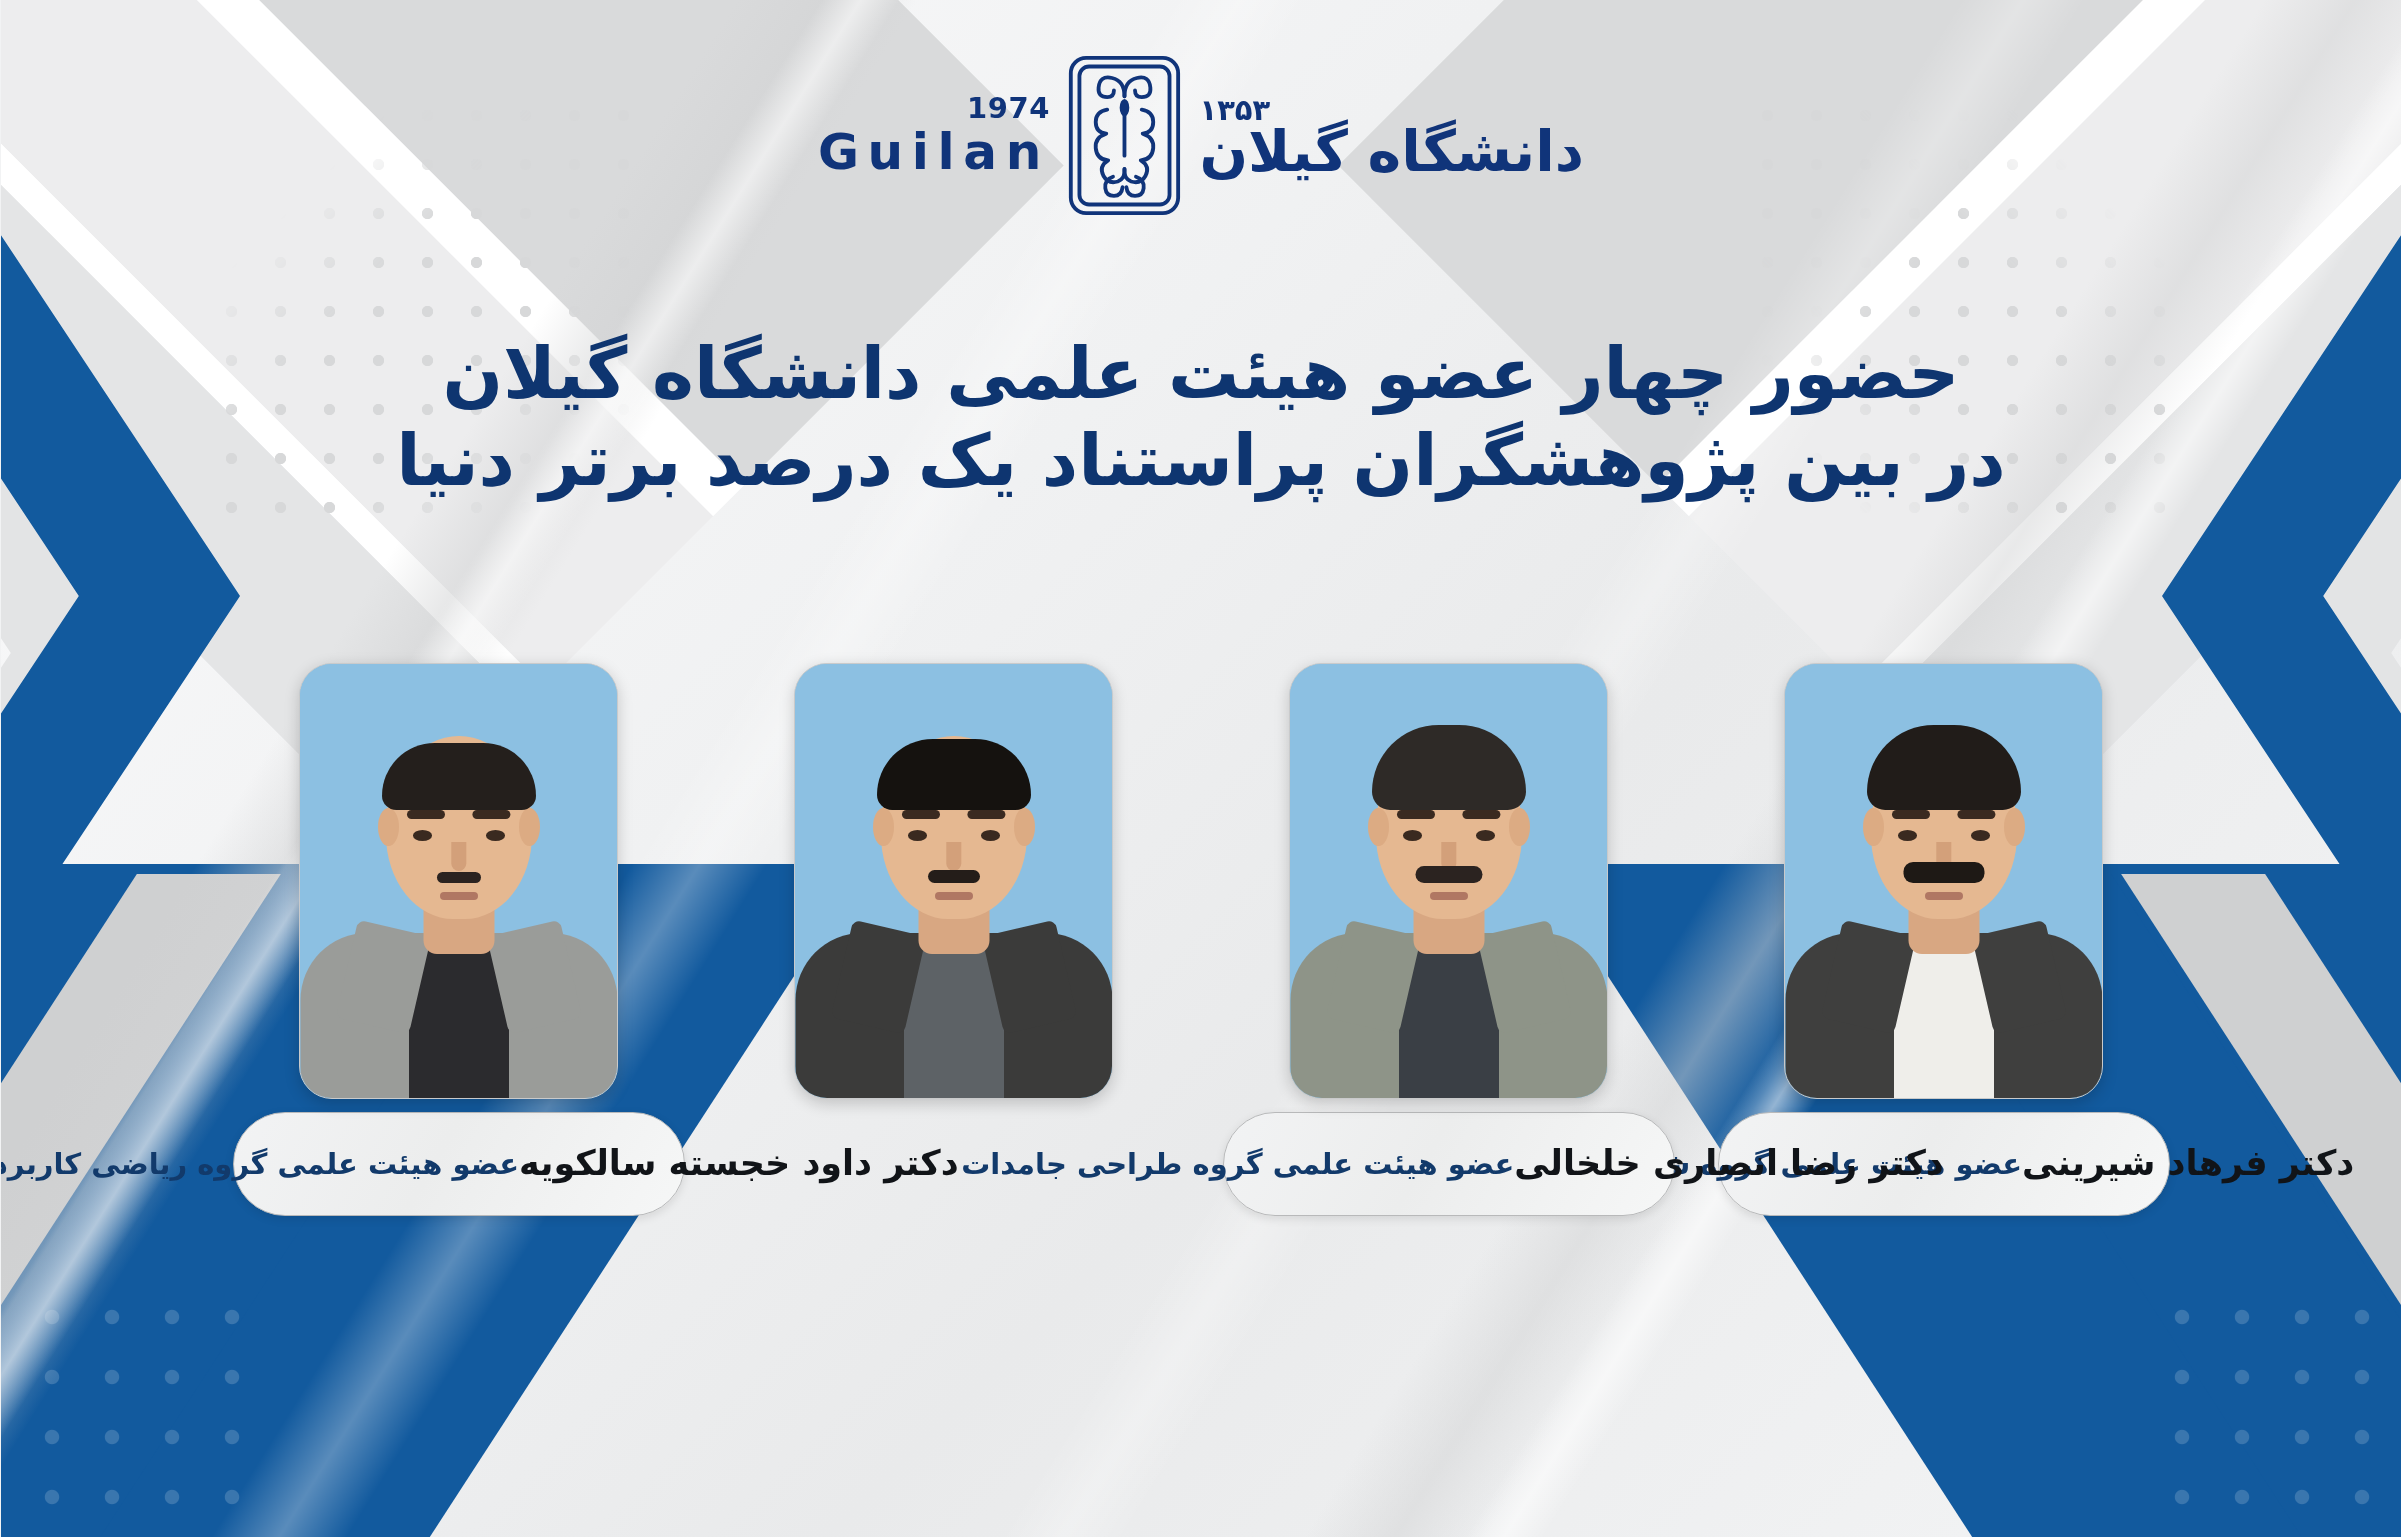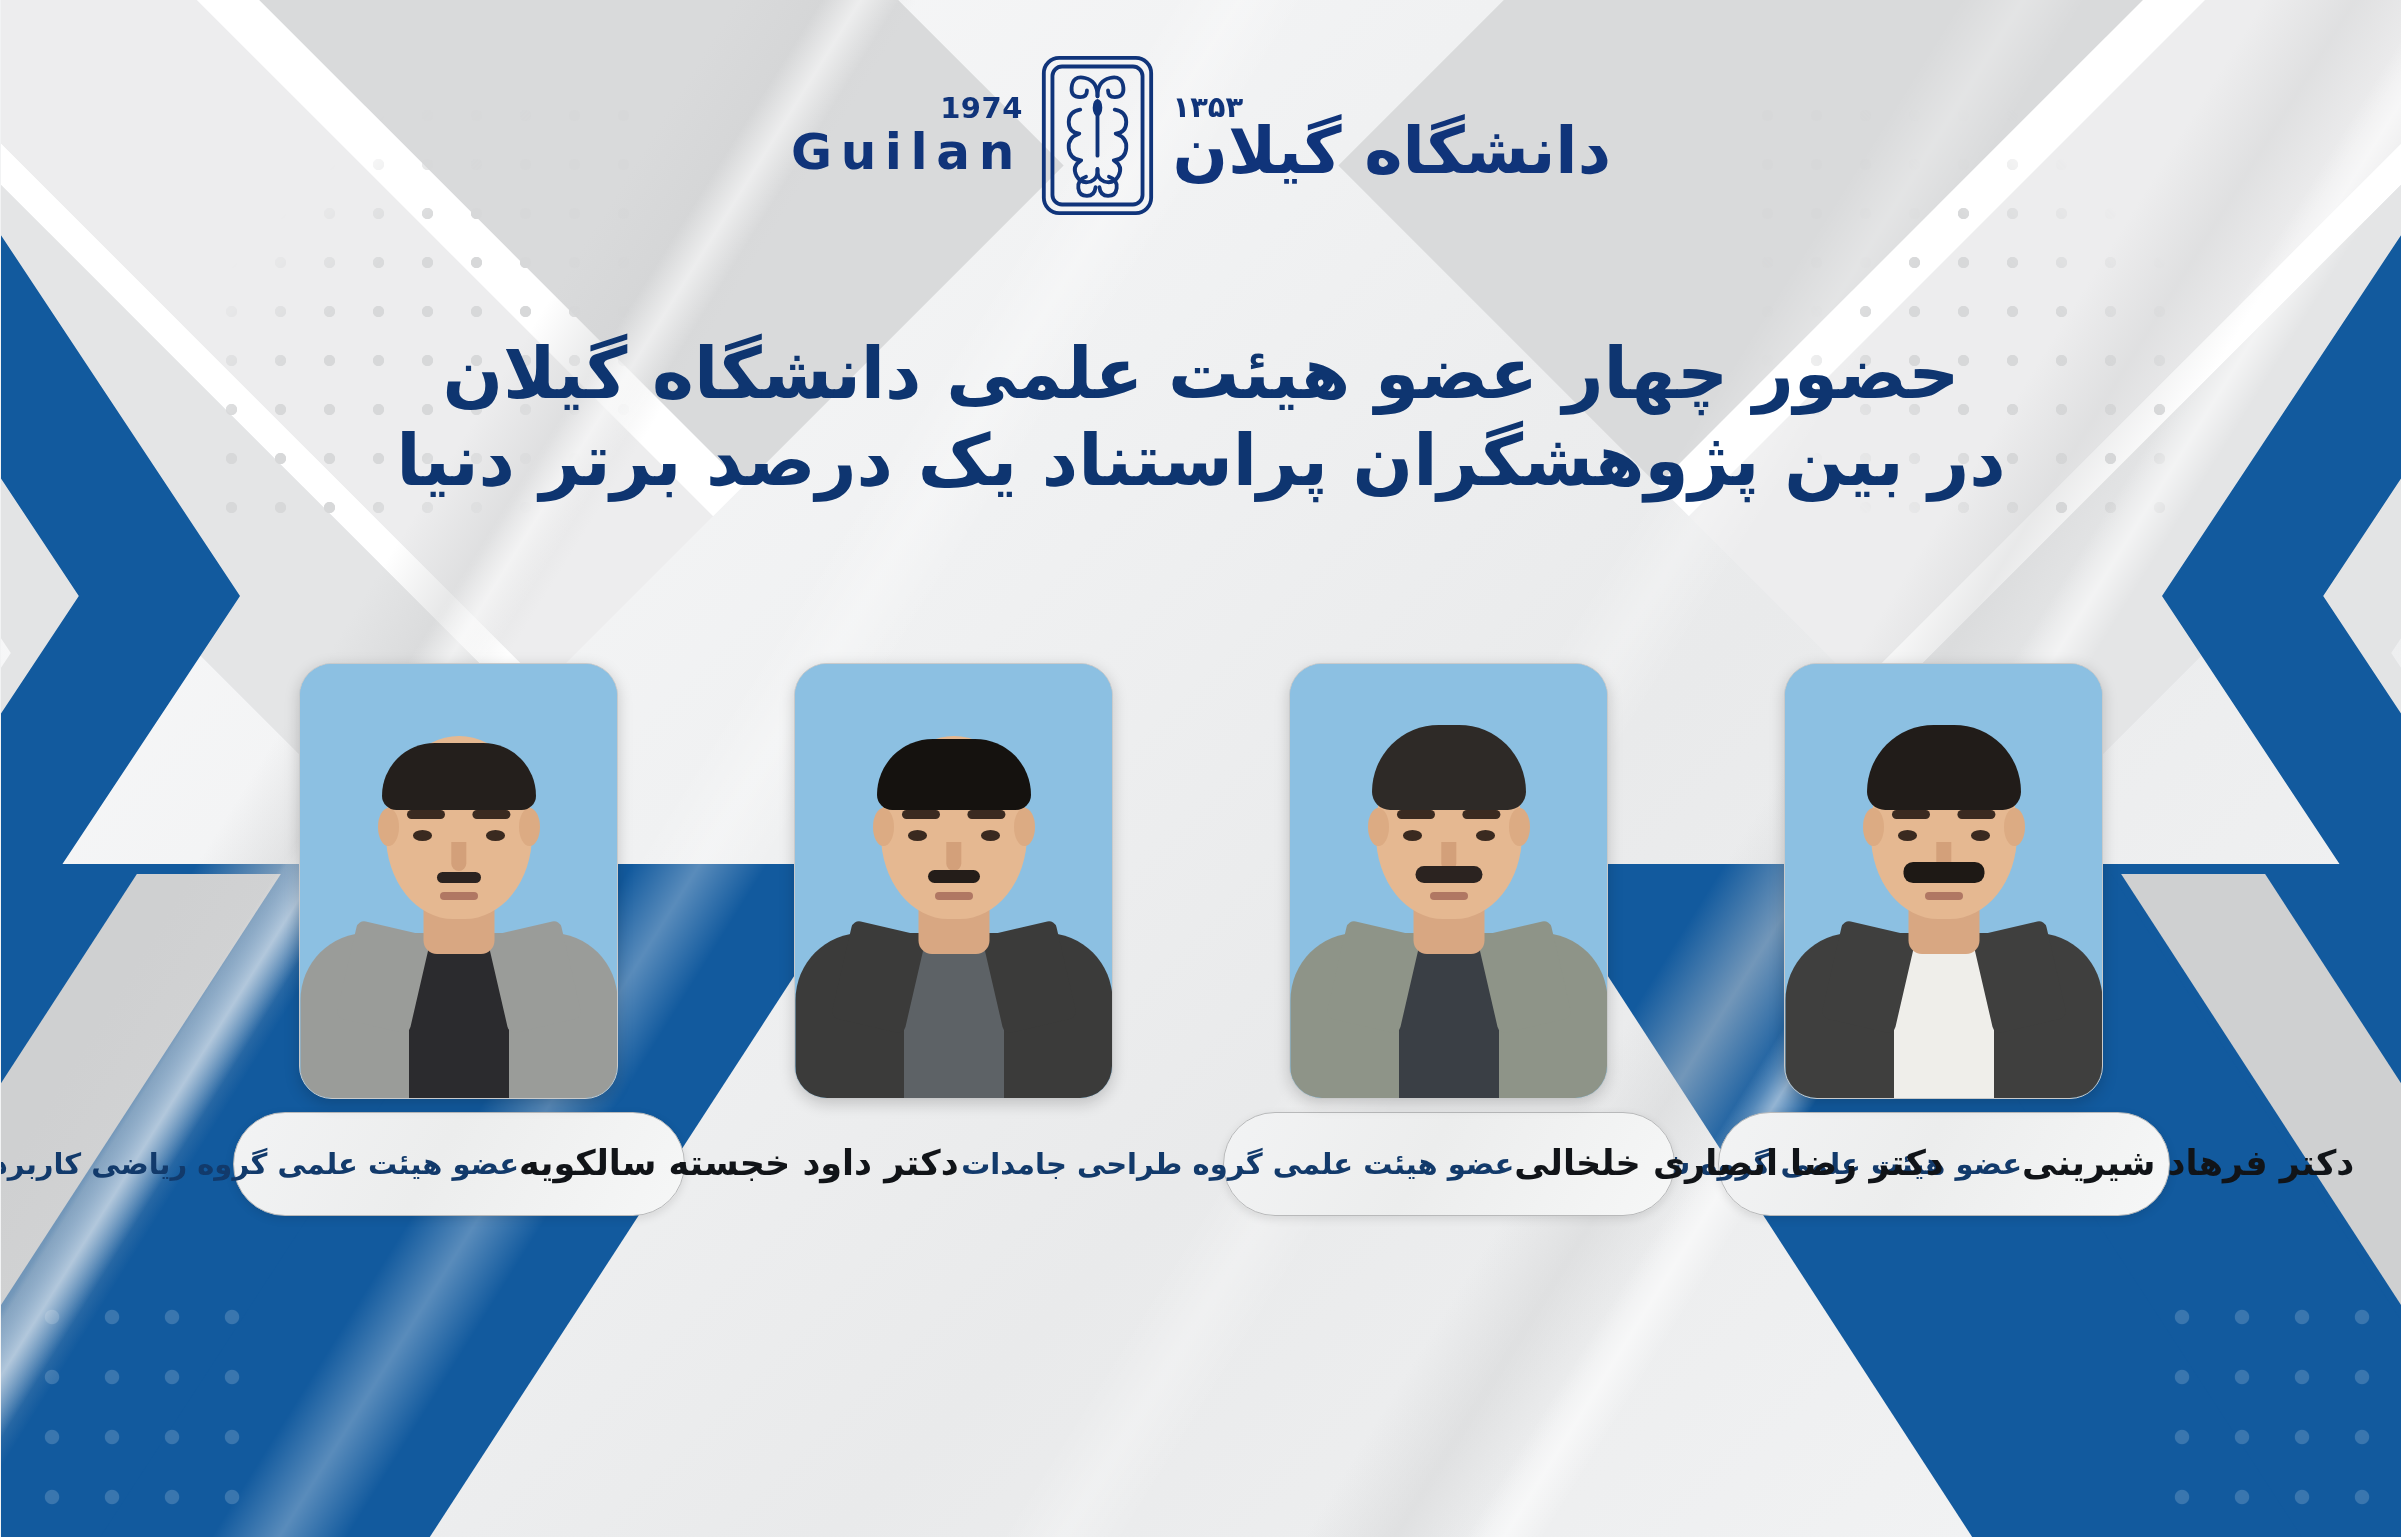--- a/index.html
+++ b/index.html
@@ -111,21 +111,21 @@
     position:absolute;left:50%;top:54px;transform:translateX(-50%);
     display:flex;align-items:center;gap:17.3px;direction:ltr;z-index:40;
   }
   .logo-en{display:flex;flex-direction:column;align-items:flex-end;line-height:1;}
   .logo-year{font-size:29px;font-weight:700;color:#10347a;letter-spacing:0.5px;margin-bottom:1.9px;}
   .logo-univ{font-size:50px;font-weight:400;color:#10347a;letter-spacing:-0.5px;}
   .logo-name{font-size:50px;font-weight:700;color:#10347a;letter-spacing:8.6px;margin-top:1.9px;}
   .logo-mark{width:115px;height:163px;flex:0 0 auto;}
   .logo-fa{display:flex;flex-direction:column;align-items:flex-start;direction:rtl;}
   .logo-fa-year{font-size:29px;font-weight:700;color:#10347a;margin-bottom:-3.8px;align-self:flex-end;}
-  .logo-fa-name{font-size:65px;font-weight:700;color:#10347a;line-height:.95;
+  .logo-fa-name{font-size:57px;font-weight:700;color:#10347a;line-height:.95;
                 font-family:"DejaVu Sans","Liberation Sans",sans-serif;}
 
   
   .headline{
     position:absolute;left:0;right:0;top:331px;text-align:center;z-index:40;
     color:#0e3570;font-weight:700;direction:rtl;
   }
   .headline .l1{font-size:71px;line-height:1.22;letter-spacing:-1px;}
   .headline .l2{font-size:71px;line-height:1.22;letter-spacing:-1px;}
 

